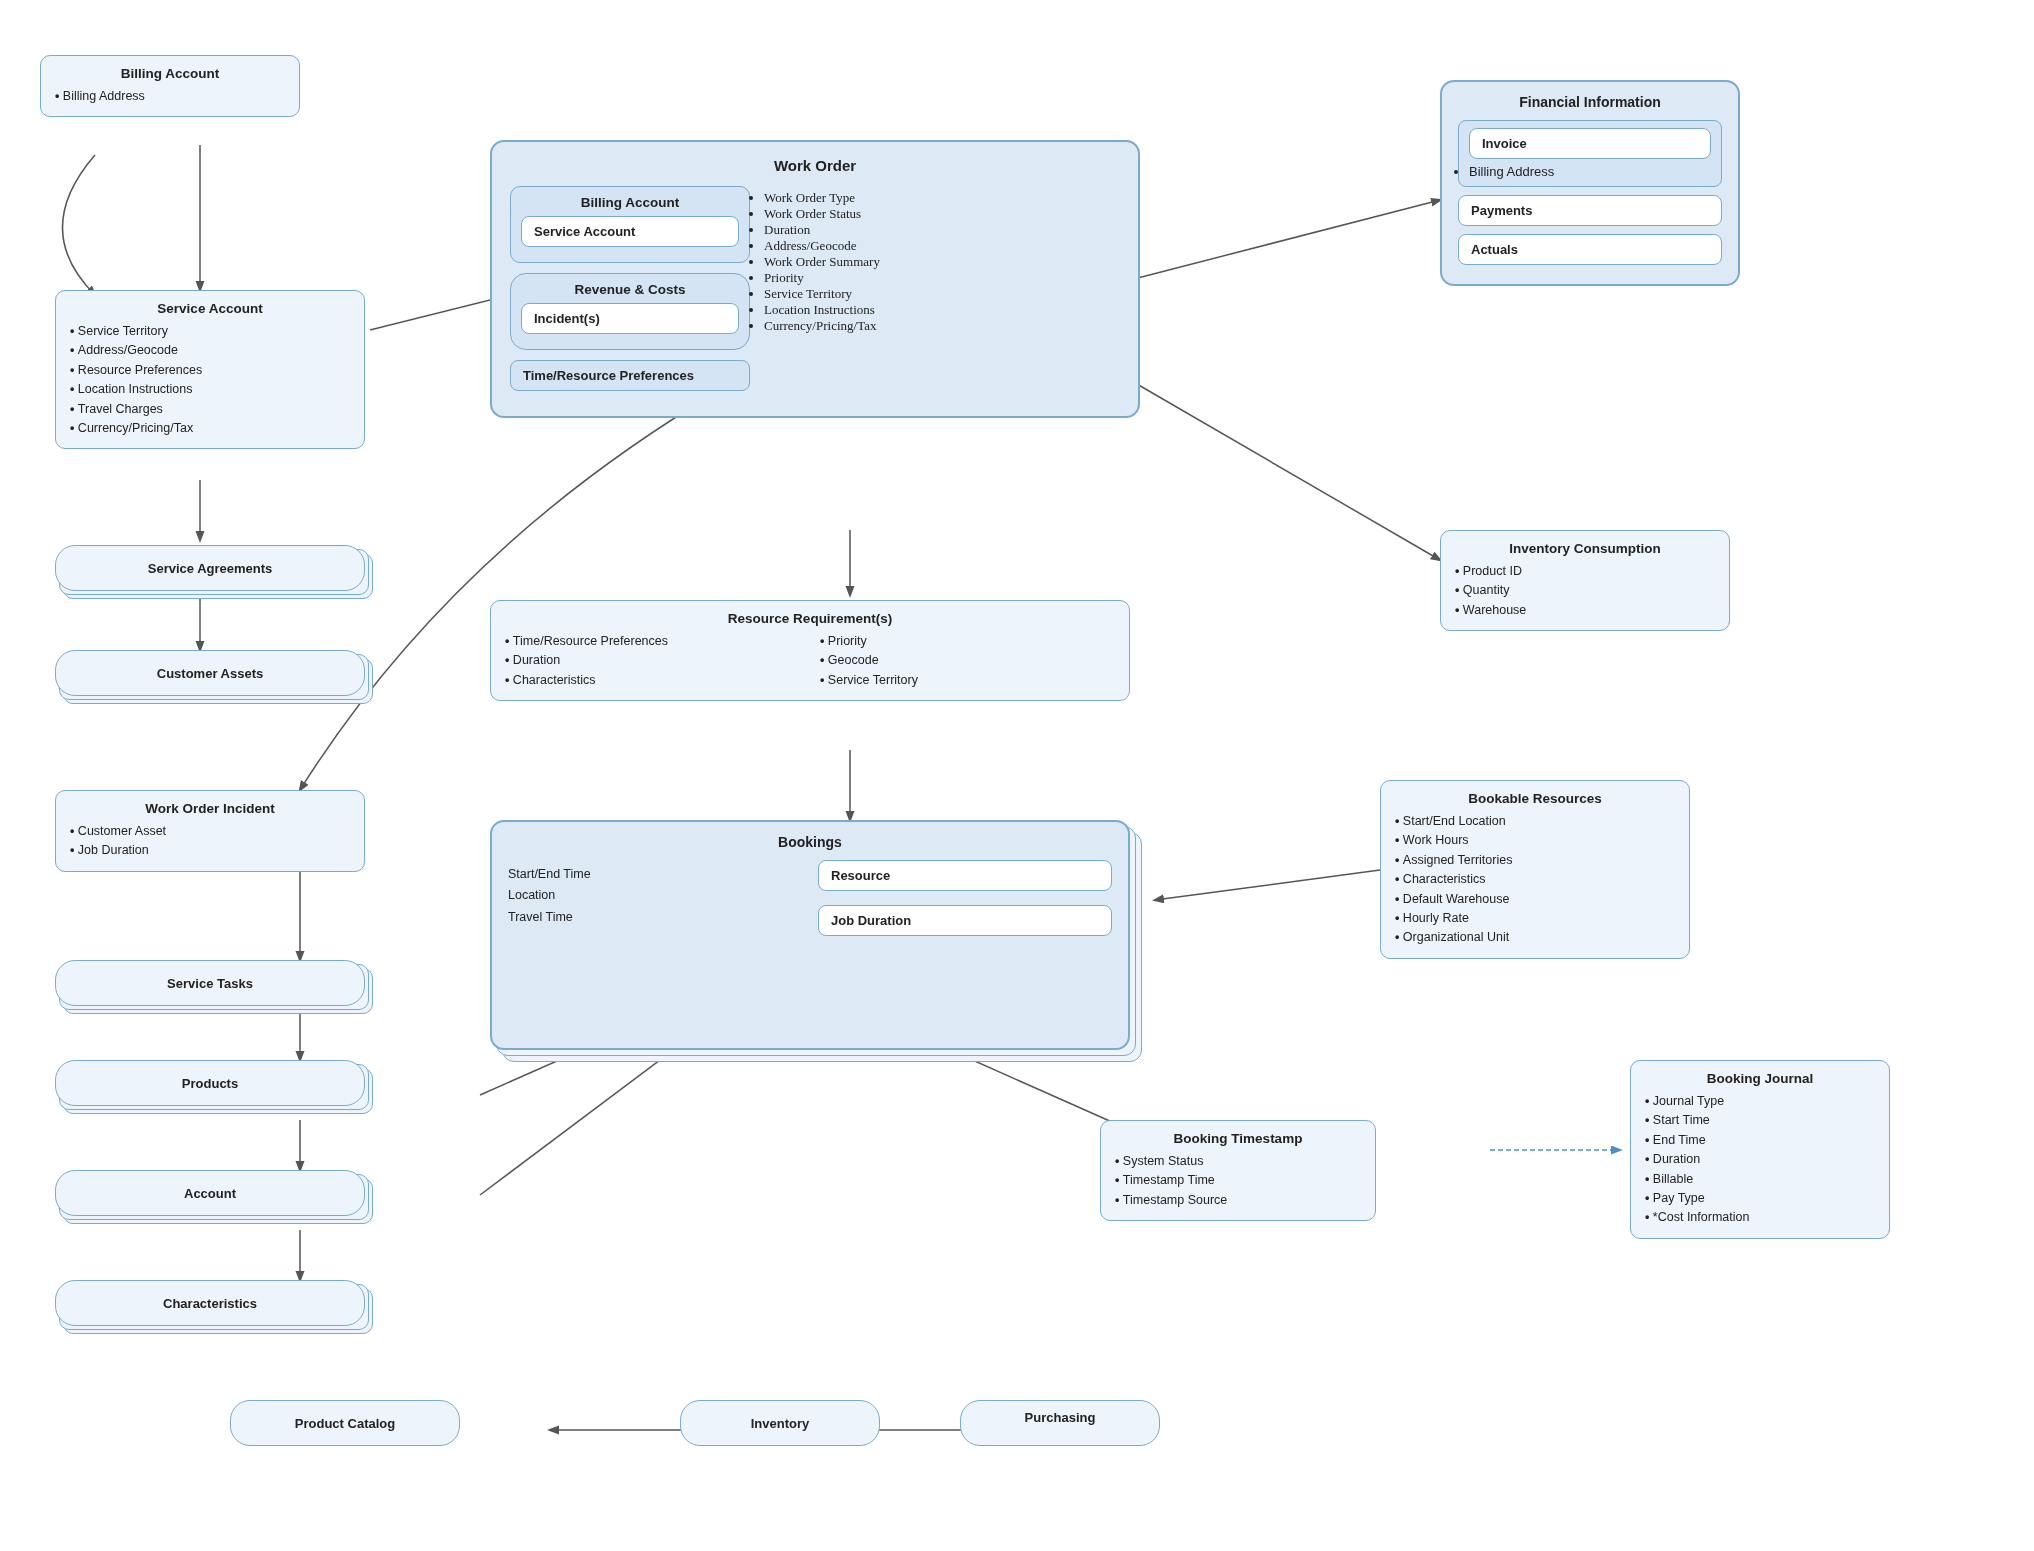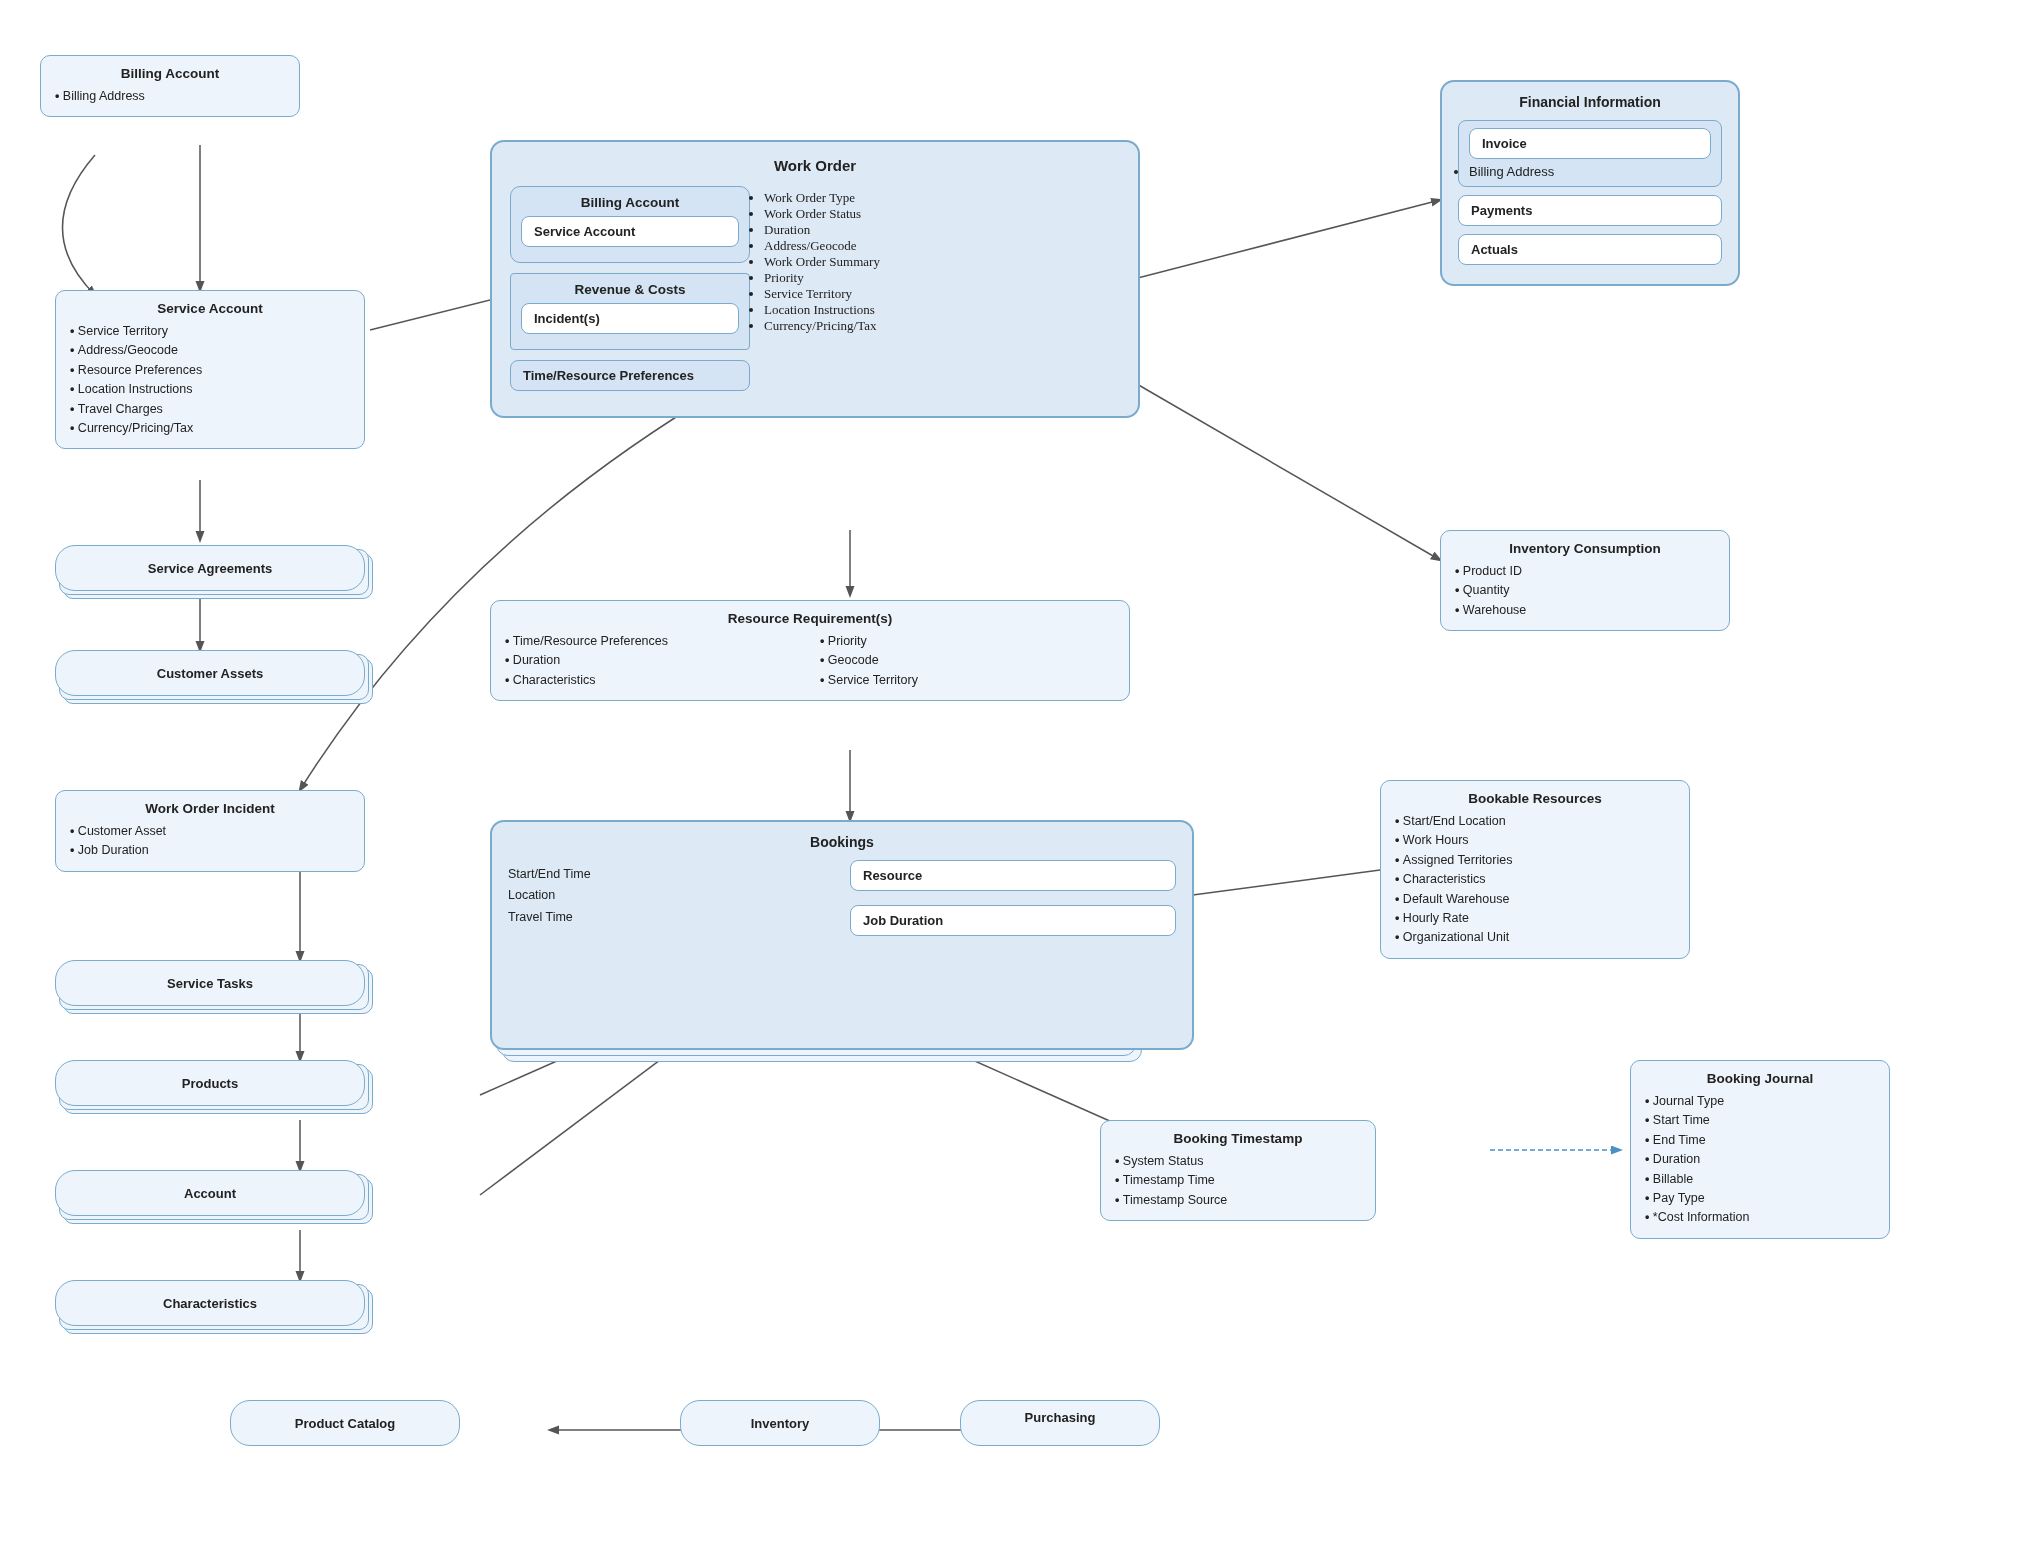--- a/index.html
+++ b/index.html
@@ -234,21 +234,21 @@
     <div class="box-title" style="font-size:15px; margin-bottom:12px;">Work Order</div>
     <div style="display:flex; gap:14px;">
 
       <div style="width:240px; flex-shrink:0;">
 
         <div style="border:1.5px solid #7aabcd; border-radius:10px; background:#d4e4f4; padding:8px 10px; margin-bottom:10px;">
           <div class="box-title" style="margin-bottom:6px;">Billing Account</div>
           <div class="inner-box">Service Account</div>
         </div>
 
-        <div style="border:1.5px solid #7aabcd; border-radius:4px; background:#d4e4f4; padding:8px 10px; margin-bottom:10px;">
+        <div style="border:1.5px solid #7aabcd; border-radius:16px; background:#d4e4f4; padding:8px 10px; margin-bottom:10px;">
           <div class="box-title" style="margin-bottom:6px;">Revenue &amp; Costs</div>
           <div class="inner-box">Incident(s)</div>
         </div>
 
         <div class="inner-box" style="background:#d4e4f4;">Time/Resource Preferences</div>
       </div>
 
       <div style="flex:1;">
         <ul style="margin-top:4px;font-family:Liberation Serif, serif;">
           <li>Work Order Type</li>
@@ -305,21 +305,21 @@
         </ul>
       </div>
     </div>
   </div>
 
   <div style="position:absolute; left:490px; top:820px;">
 
     <div style="position:absolute; left:12px; top:12px; width:640px; height:230px; border-radius:12px; border:1.5px solid #7aabcd; background:#eef4fb;"></div>
     <div style="position:absolute; left:6px; top:6px; width:640px; height:230px; border-radius:12px; border:1.5px solid #7aabcd; background:#eef4fb;"></div>
 
-    <div class="outer-box" style="position:relative; width:704px; min-height:230px; background:#dde9f5;">
+    <div class="outer-box" style="position:relative; width:640px; min-height:230px; background:#dde9f5;">
       <div class="box-title" style="font-size:14px; margin-bottom:10px;">Bookings</div>
       <div style="display:flex; gap:16px; align-items:flex-start;">
 
         <div style="flex:1; font-size:12.5px; line-height:1.7; padding-top:4px;">
           <div>Start/End Time</div>
           <div>Location</div>
           <div>Travel Time</div>
         </div>
 
         <div style="flex:1;">

